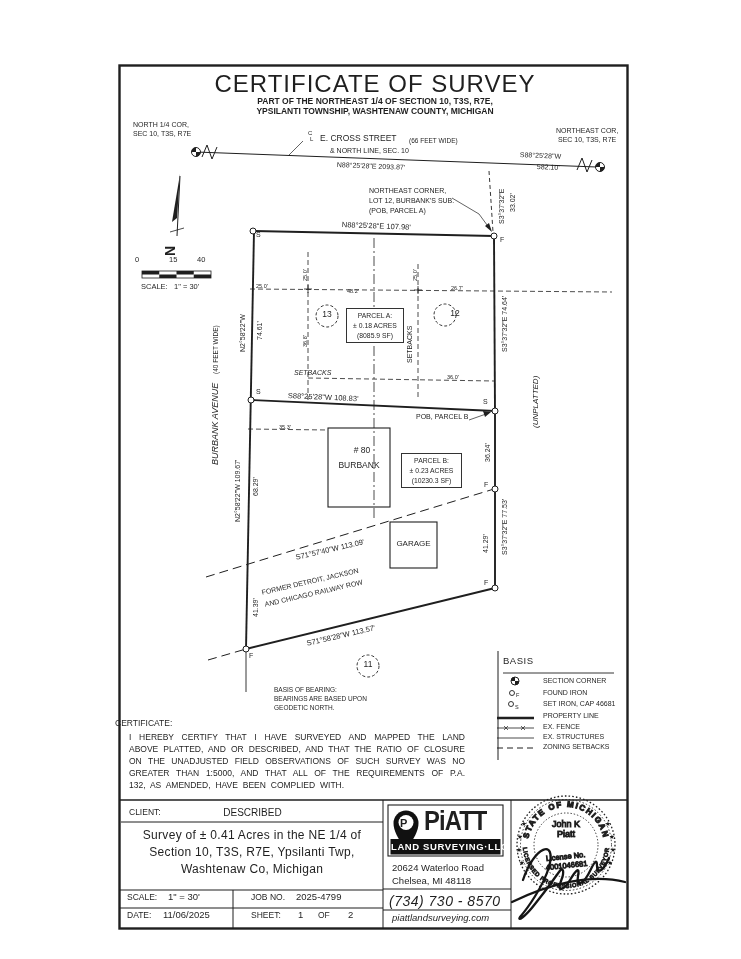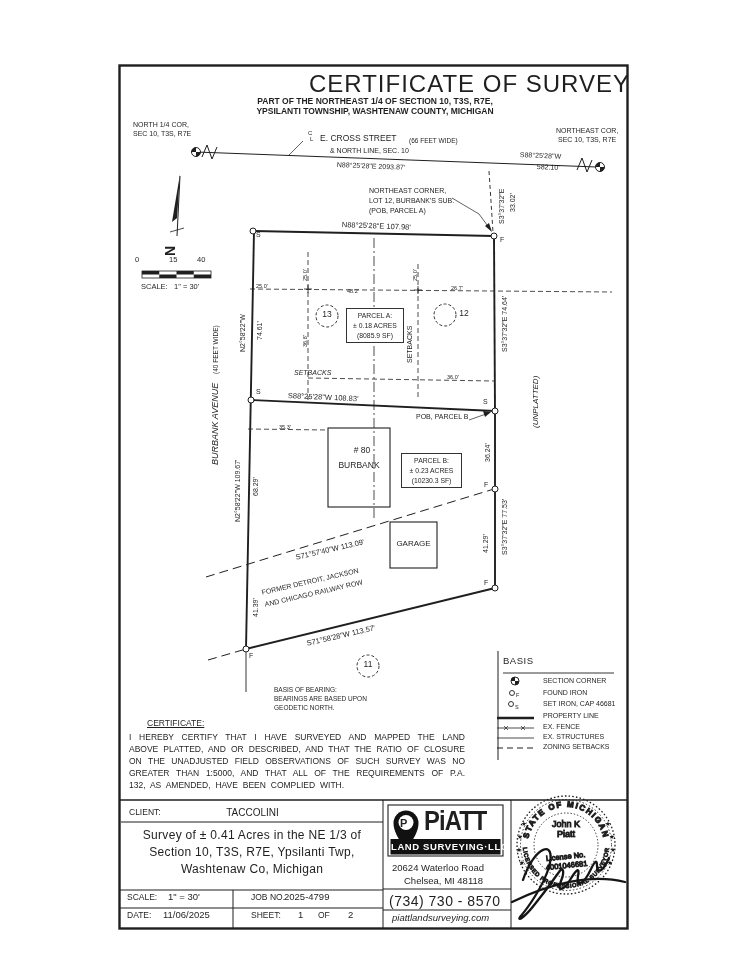--- a/index.html
+++ b/index.html
@@ -11,27 +11,27 @@
   .v{transform:rotate(-90deg);transform-origin:0 0;}
   .r2{transform:rotate(2.3deg);transform-origin:0 0;}
   .r26{transform:rotate(2.6deg);transform-origin:0 0;}
   .r13{transform:rotate(-13deg);transform-origin:0 0;}
   .it{font-style:italic;}
   .b{font-weight:bold;}
   .ctr{text-align:center;}
   .f55{font-size:5.5px;}.f6{font-size:6px;}.f65{font-size:6.5px;}
   .f7{font-size:7px;}.f75{font-size:7.5px;}.f8{font-size:8px;}.f85{font-size:8.5px;}
   .f9{font-size:9px;}.f95{font-size:9.5px;}.f10{font-size:10px;}.f12{font-size:12px;}
-  .title{font-size:24px;letter-spacing:1px;text-align:right;}
+  .title{font-size:24px;letter-spacing:1px;}
   .parcelbox{position:absolute;border:0.9px solid #333;background:#fff;text-align:center;
              font-size:6.8px;line-height:10px;padding:2px 1px 1px 1px;}
   .descline{letter-spacing:0.3px;}
   .logo-piatt{font-weight:bold;font-size:27px;letter-spacing:-1px;transform:scaleX(0.88);transform-origin:0 0;}
   .logo-bar{position:absolute;color:#fff;font-weight:bold;font-size:9.5px;letter-spacing:0.6px;text-align:center;}
-  .phone{font-size:14px;letter-spacing:0.5px;}
+  .phone{font-size:14px;letter-spacing:0.5px;font-style:italic;}
   svg text{font-family:"Liberation Sans",sans-serif;fill:#1f1f1f;}
   .cert-body{white-space:normal;text-align:justify;word-spacing:2.5px;line-height:12px;}
 </style>
 </head>
 <body>
 
 <div class="sheet">
 
   <svg class="linework" width="741" height="959" viewBox="0 0 741 959">
     <g stroke="#1f1f1f" fill="none">
@@ -241,21 +241,21 @@
 
     <span class="lbl f7 v" style="left:501px;top:352px;">S3°37'32"E  74.64'</span>
     <span class="lbl f8 it v" style="left:531px;top:428px;">(UNPLATTED)</span>
     <span class="lbl f7 v" style="left:484px;top:462px;">36.24'</span>
     <span class="lbl f7 v" style="left:501px;top:555px;">S3°37'32"E  77.53'</span>
     <span class="lbl f7 v" style="left:482px;top:553px;">41.29'</span>
 
     <span class="lbl f75 r2" style="left:342px;top:221px;">N88°25'28"E  107.98'</span>
     <span class="lbl f75 r26" style="left:288px;top:392px;">S88°25'28"W  108.83'</span>
     <span class="lbl f85 ctr" style="left:316px;top:310px;width:22px;">13</span>
-    <span class="lbl f85 ctr" style="left:434px;top:309px;width:42px;padding-left:9px;">12</span>
+    <span class="lbl f85 ctr" style="left:434px;top:309px;width:42px;">12</span>
     <div class="parcelbox" style="left:346px;top:308px;width:54px;">
       <div>PARCEL A:</div>
       <div>± 0.18 ACRES</div>
       <div>(8085.9 SF)</div>
     </div>
     <span class="lbl f7 v" style="left:406px;top:363px;">SETBACKS</span>
     <span class="lbl f7 it" style="left:294px;top:369px;">SETBACKS</span>
     <span class="lbl f55 v" style="left:302px;top:281px;">25.0'</span>
     <span class="lbl f55 v" style="left:412px;top:281px;">25.0'</span>
     <span class="lbl f55" style="left:256px;top:283px;">25.0'</span>
@@ -296,40 +296,40 @@
     <span class="lbl f7" style="left:543px;top:677px;">SECTION CORNER</span>
     <span class="lbl f7" style="left:543px;top:689px;">FOUND IRON</span>
     <span class="lbl f7" style="left:543px;top:700px;">SET IRON, CAP 46681</span>
     <span class="lbl f7" style="left:543px;top:712px;">PROPERTY LINE</span>
     <span class="lbl f7" style="left:543px;top:723px;">EX. FENCE</span>
     <span class="lbl f7" style="left:543px;top:733px;">EX. STRUCTURES</span>
     <span class="lbl f7" style="left:543px;top:743px;">ZONING SETBACKS</span>
     <span class="lbl f55" style="left:516px;top:692px;">F</span>
     <span class="lbl f55" style="left:515px;top:704px;">S</span>
 
-    <span class="lbl f85" style="left:147px;top:719px;text-decoration:underline;">CERTIFICATE:</span>
+    <span class="lbl f85" style="left:115px;top:719px;">CERTIFICATE:</span>
     <div class="lbl f85 cert-body" style="left:129px;top:731px;width:336px;">I HEREBY CERTIFY THAT I HAVE SURVEYED AND MAPPED THE LAND ABOVE PLATTED, AND OR DESCRIBED, AND THAT THE RATIO OF CLOSURE ON THE UNADJUSTED FIELD OBSERVATIONS OF SUCH SURVEY WAS NO GREATER THAN 1:5000, AND THAT ALL OF THE REQUIREMENTS OF P.A. 132, AS AMENDED, HAVE BEEN COMPLIED WITH.</div>
 
     <span class="lbl f85" style="left:129px;top:808px;">CLIENT:</span>
-    <span class="lbl f10 ctr" style="left:140px;top:807px;width:225px;">TACCOLINI</span>
-    <span class="lbl f12 ctr descline" style="left:121px;top:829px;width:262px;">Survey of ± 0.41 Acres in the NE 1/3 of</span>
+    <span class="lbl f10 ctr" style="left:140px;top:807px;width:225px;">DESCRIBED</span>
+    <span class="lbl f12 ctr descline" style="left:121px;top:829px;width:262px;">Survey of ± 0.41 Acres in the NE 1/4 of</span>
     <span class="lbl f12 ctr descline" style="left:121px;top:846px;width:262px;">Section 10, T3S, R7E, Ypsilanti Twp,</span>
     <span class="lbl f12 ctr descline" style="left:121px;top:863px;width:262px;">Washtenaw Co, Michigan</span>
     <span class="lbl f85" style="left:127px;top:893px;">SCALE:</span>
     <span class="lbl f95" style="left:168px;top:892px;">1" = 30'</span>
     <span class="lbl f85" style="left:251px;top:893px;">JOB NO.</span>
-    <span class="lbl f95" style="left:284px;top:892px;">2025-4799</span>
+    <span class="lbl f95" style="left:296px;top:892px;">2025-4799</span>
     <span class="lbl f85" style="left:127px;top:911px;">DATE:</span>
     <span class="lbl f95" style="left:163px;top:910px;">11/06/2025</span>
     <span class="lbl f85" style="left:251px;top:911px;">SHEET:</span>
     <span class="lbl f95" style="left:298px;top:910px;">1</span>
     <span class="lbl f85" style="left:318px;top:911px;">OF</span>
     <span class="lbl f95" style="left:348px;top:910px;">2</span>
 
     <span class="lbl b" style="left:400px;top:817px;font-size:11px;">P</span>
     <span class="lbl logo-piatt" style="left:424px;top:806px;">PiATT</span>
     <span class="lbl logo-bar" style="left:391px;top:842px;width:110px;">LAND SURVEYING·LLC</span>
     <span class="lbl f95" style="left:392px;top:863px;">20624 Waterloo Road</span>
-    <span class="lbl f95" style="left:404px;top:876px;">Chelsea, MI  48118</span>
+    <span class="lbl f95" style="left:392px;top:876px;">Chelsea, MI  48118</span>
     <span class="lbl phone" style="left:389px;top:893px;">(734) 730 - 8570</span>
     <span class="lbl f95" style="left:392px;top:913px;font-style:italic;">piattlandsurveying.com</span>
   </div>
 </div>
 
 </body></html>

